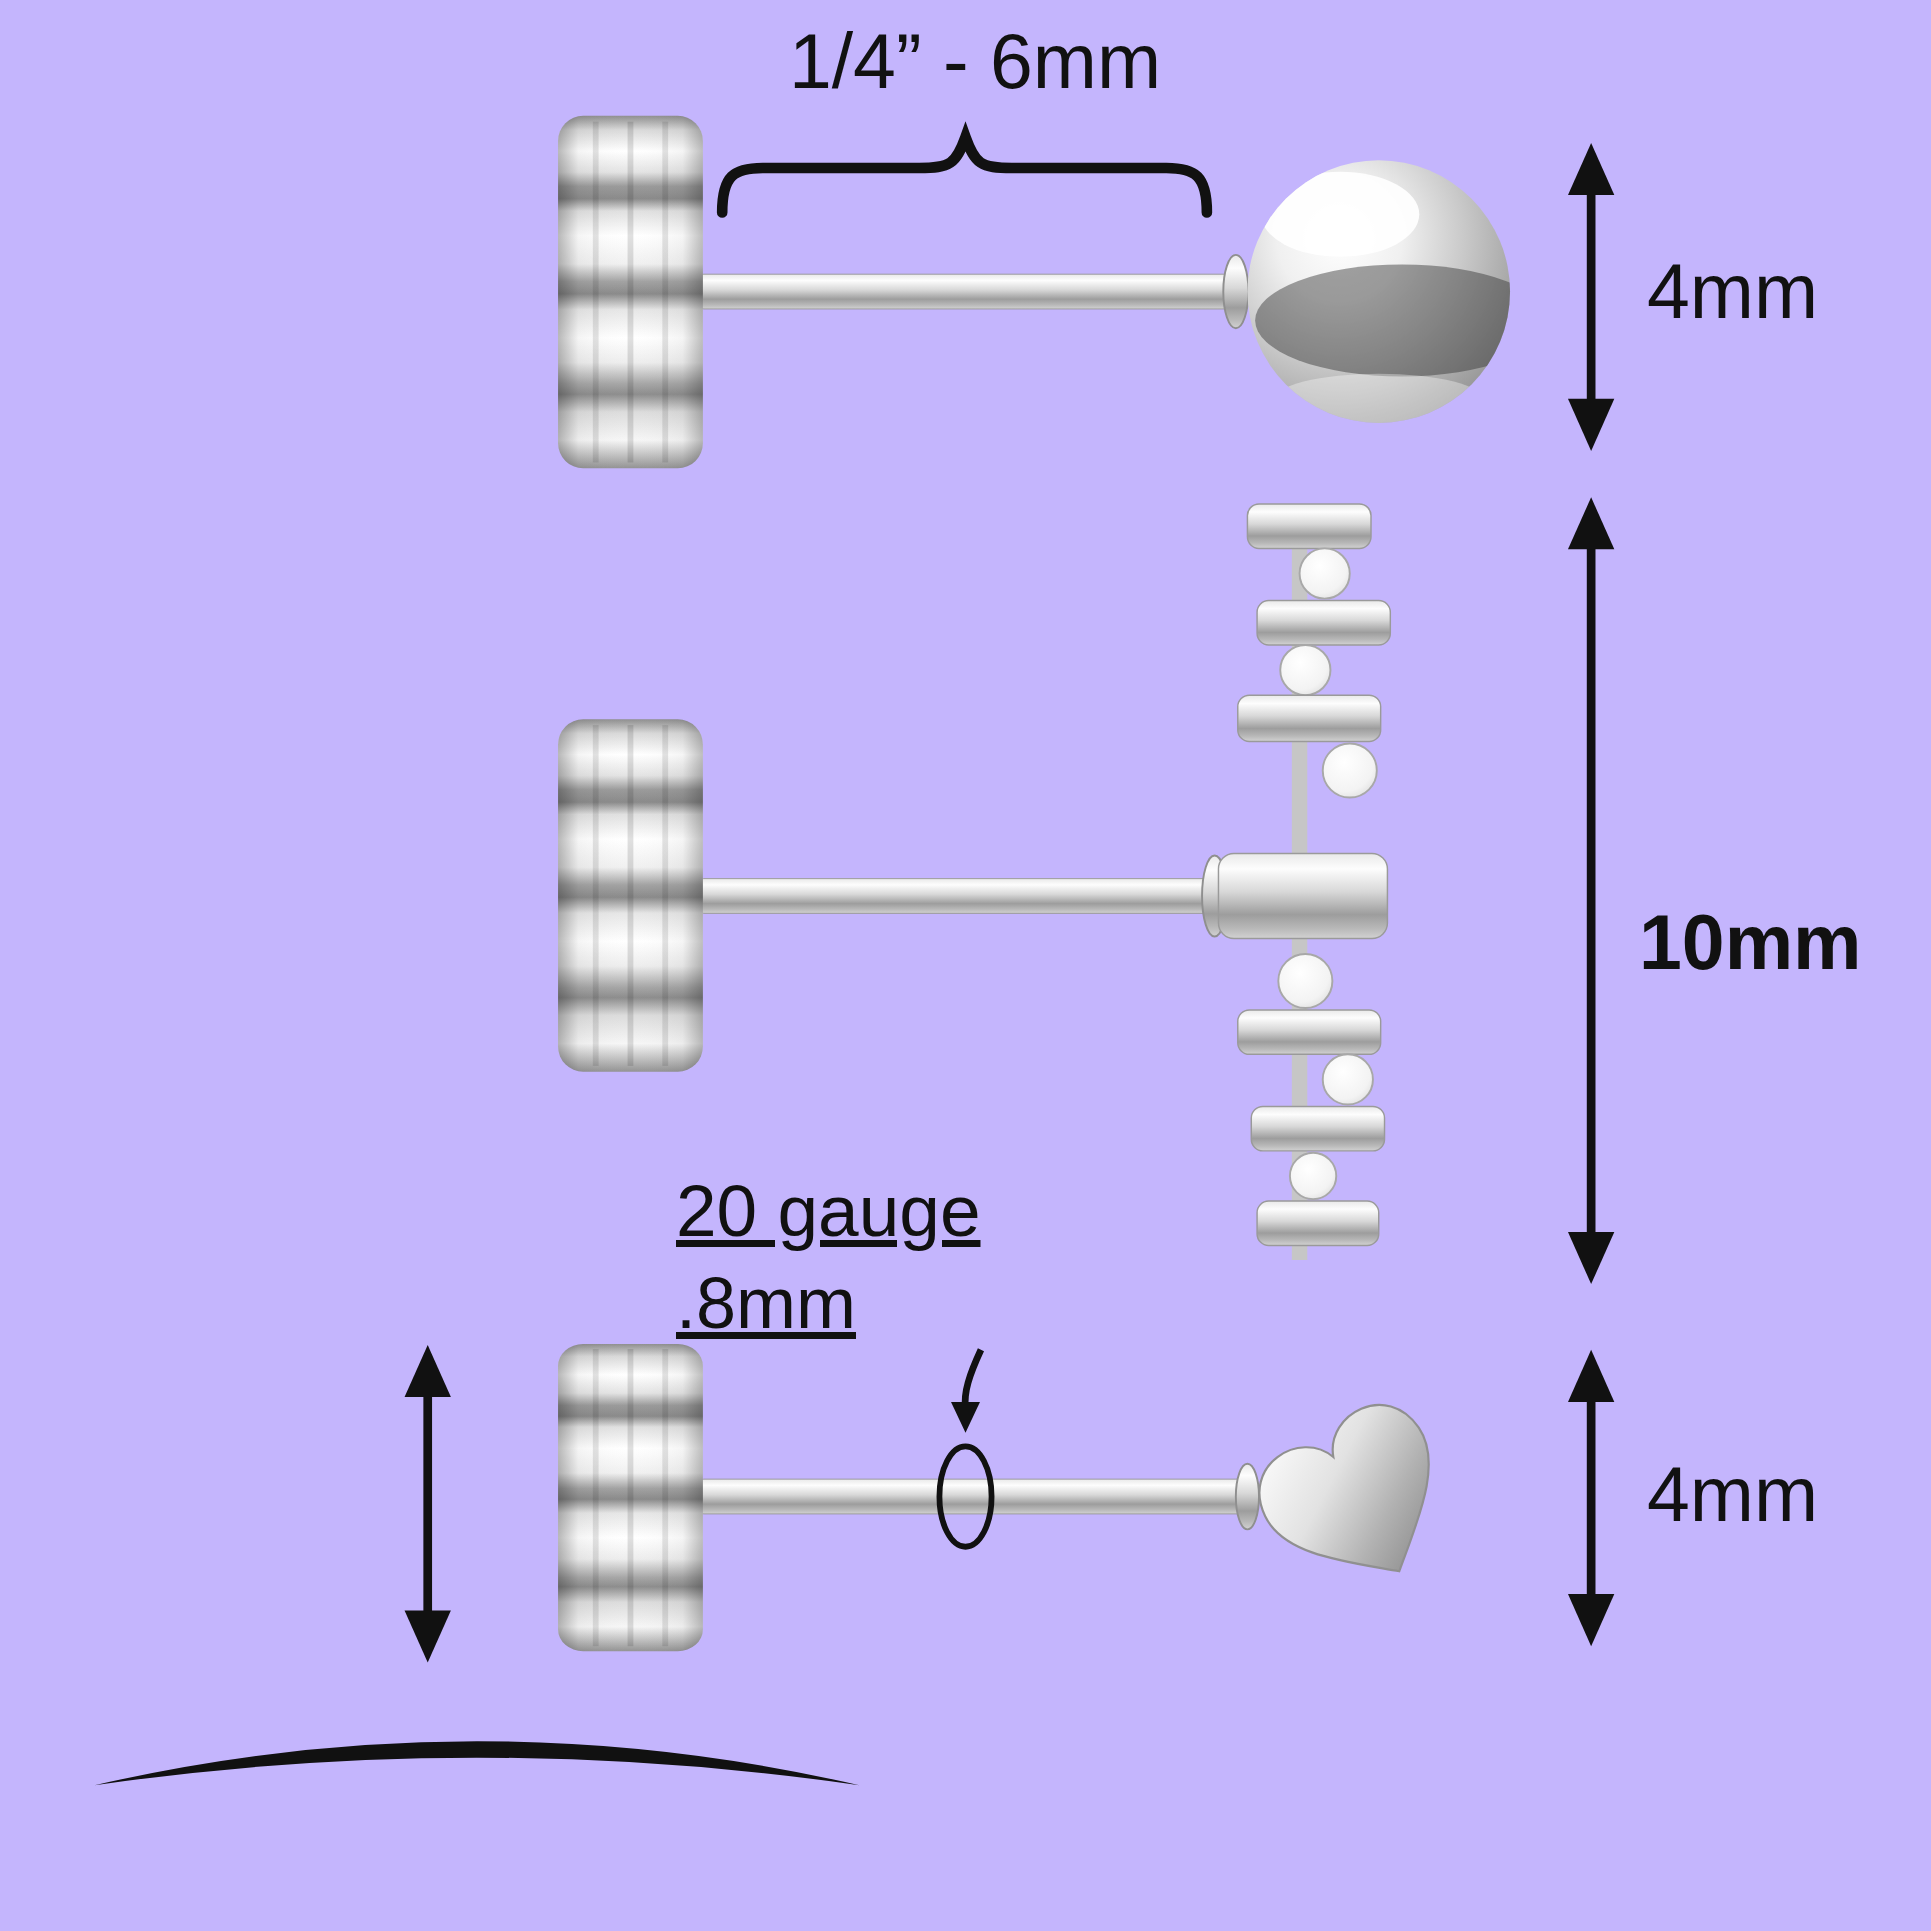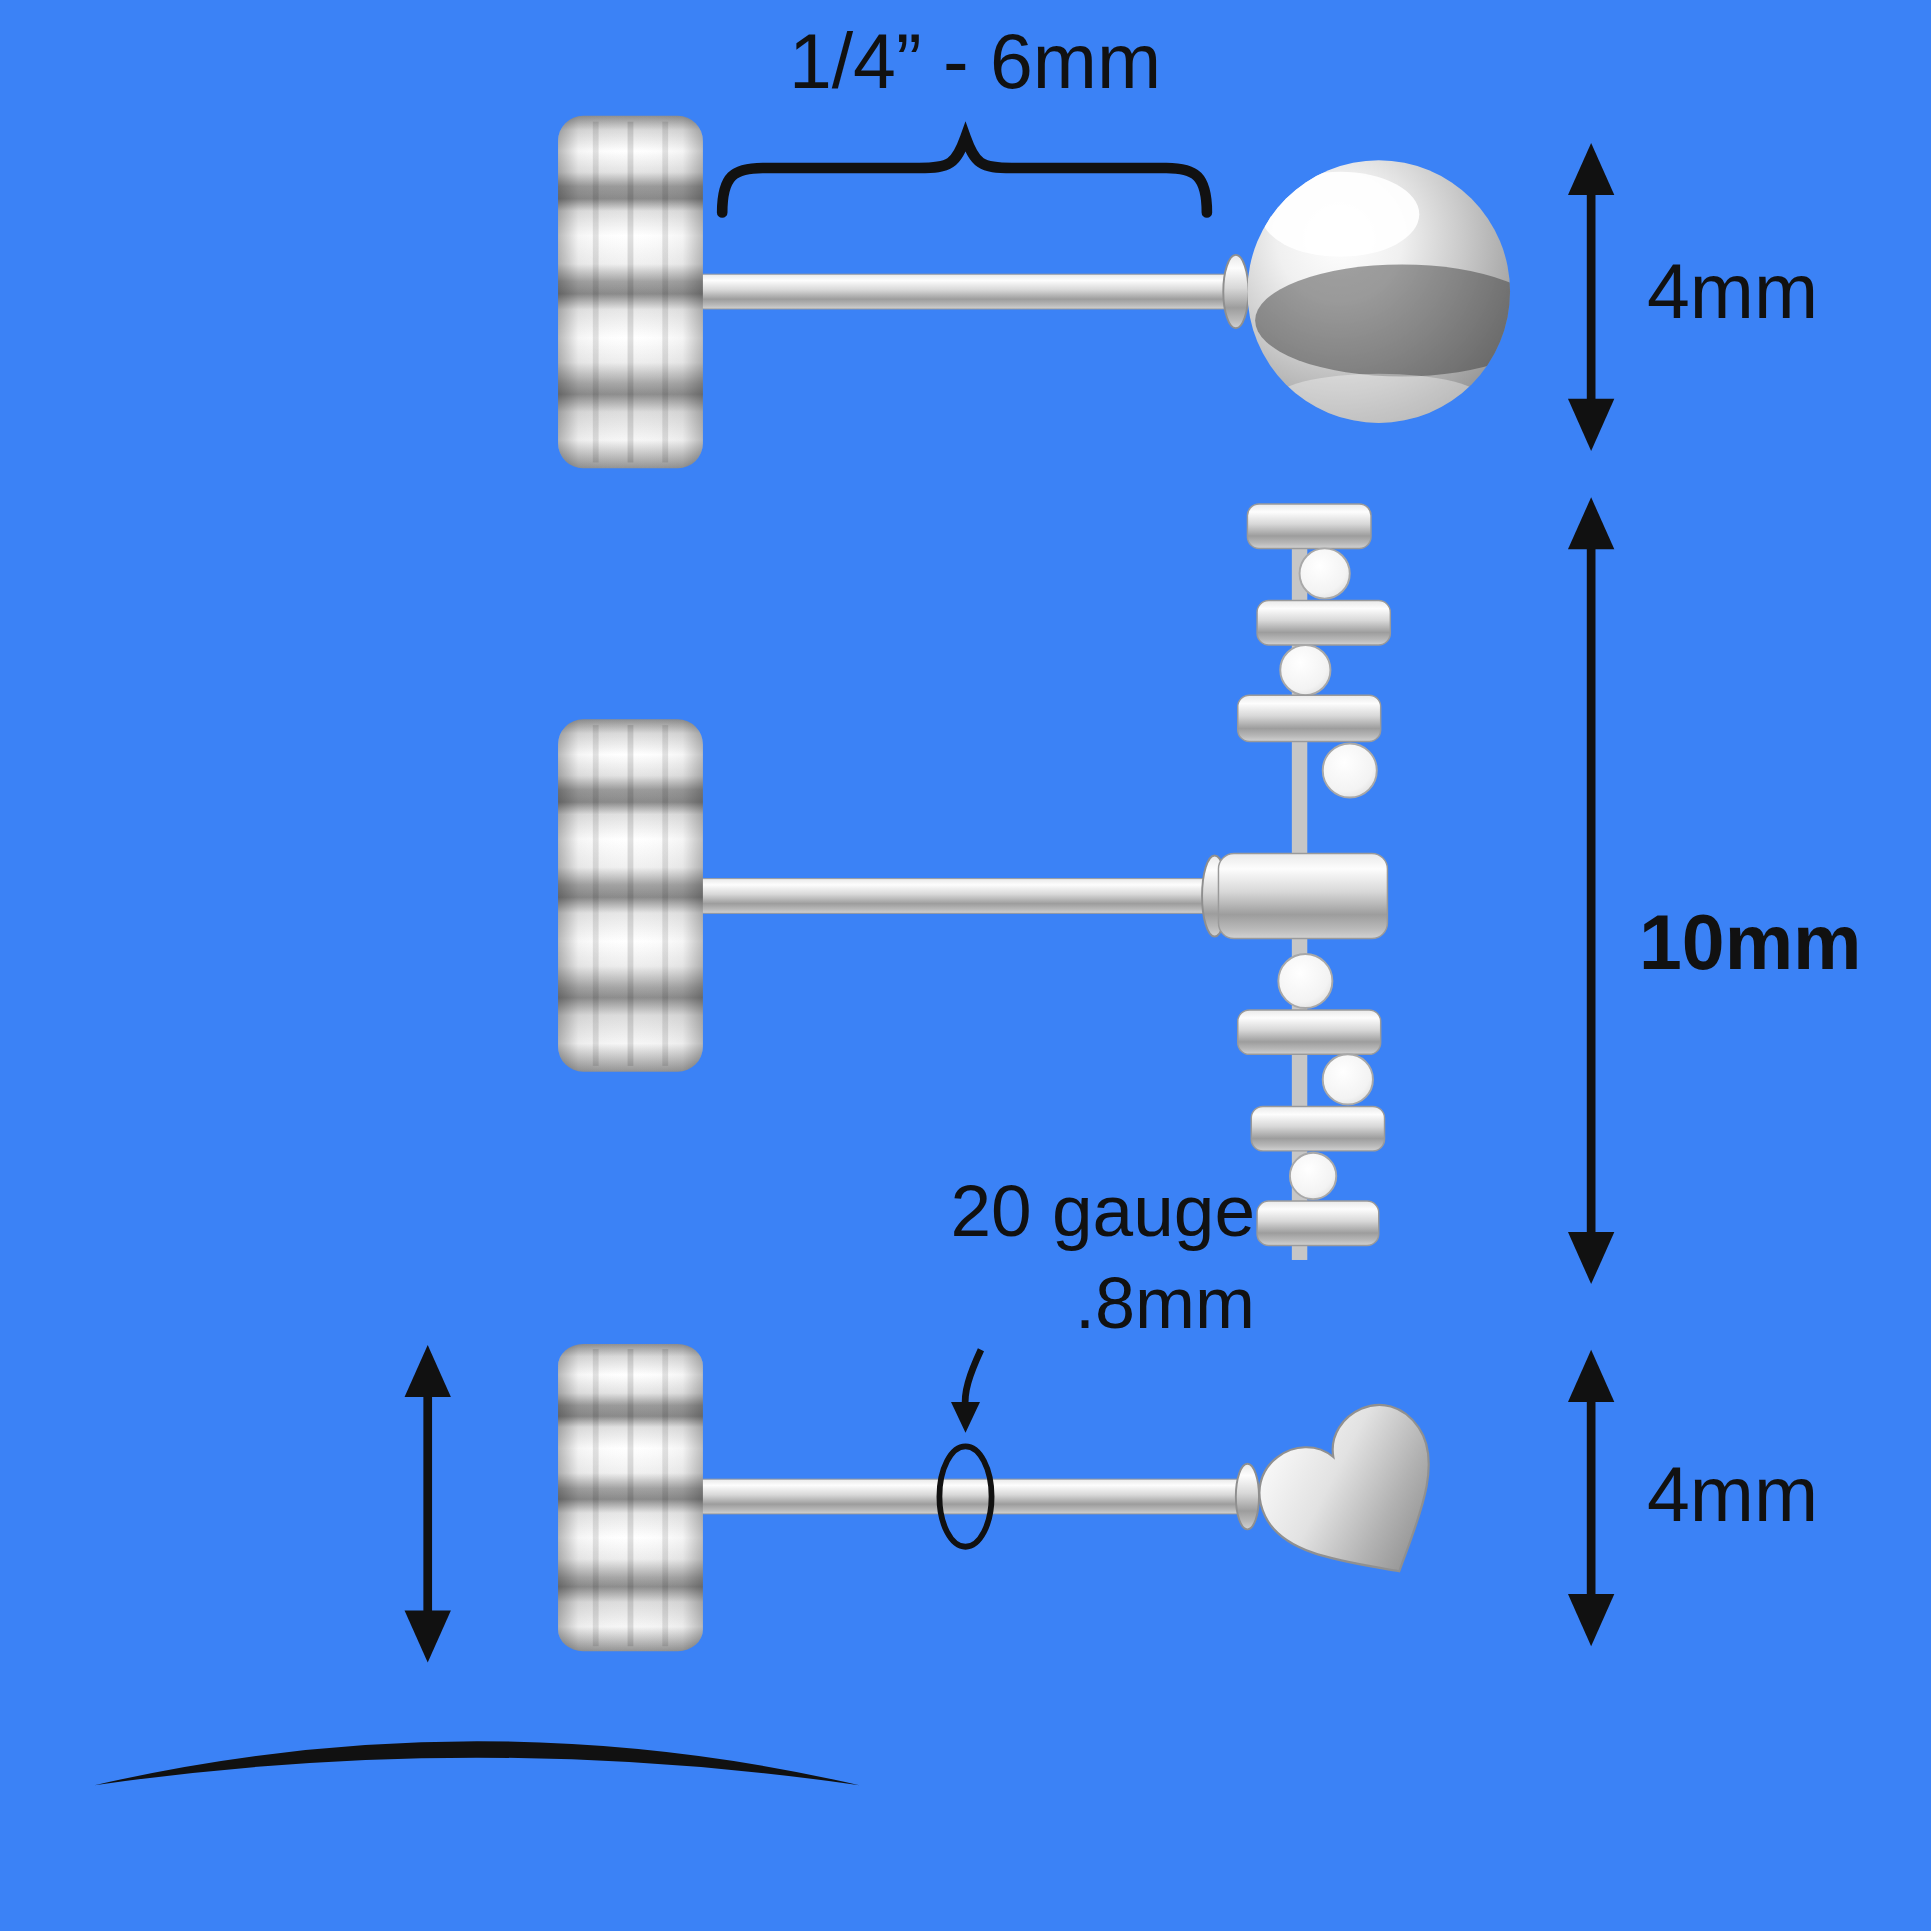--- a/index.html
+++ b/index.html
@@ -4,42 +4,43 @@
 <style>
   html, body {
     margin: 0;
     padding: 0;
     background: #ffffff;
   }
   .canvas {
     position: relative;
     width: 1931px;
     height: 1931px;
-    background: #3b82f6;
+    background: #c4b5fd;
     overflow: hidden;
     font-family: "Liberation Sans", sans-serif;
   }
   .scene {
     position: absolute;
     left: 0;
     top: 0;
     width: 1931px;
     height: 1931px;
   }
   .m-label {
     position: absolute;
     font-weight: 400;
     font-size: 77px;
     line-height: 1;
     color: #111111;
     white-space: nowrap;
   }
   .center600 {
     width: 579px;
-    text-align: right;
+    text-align: left;
+    text-decoration: underline;
   }
   .lbl-length   { left: 618px;  top: 23px;   width: 714px; text-align: center; }
   .lbl-4mm-top  { left: 1647px; top: 253px; }
   .lbl-10mm     { left: 1639px; top: 904px; font-weight: bold; }
   .lbl-gauge    { left: 676px;  top: 1174px; font-size: 73px; }
   .lbl-gaugemm  { left: 676px;  top: 1267px; font-size: 72px; }
   .lbl-5mm      { left: 164px;  top: 1456px; width: 232px; text-align: right; }
   .lbl-4mm-bot  { left: 1647px; top: 1456px; }
   .logo-brand {
     position: absolute;

